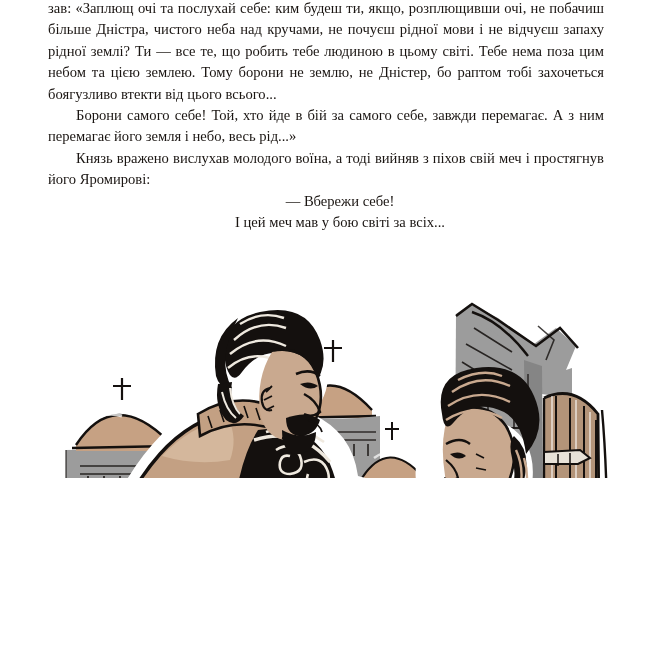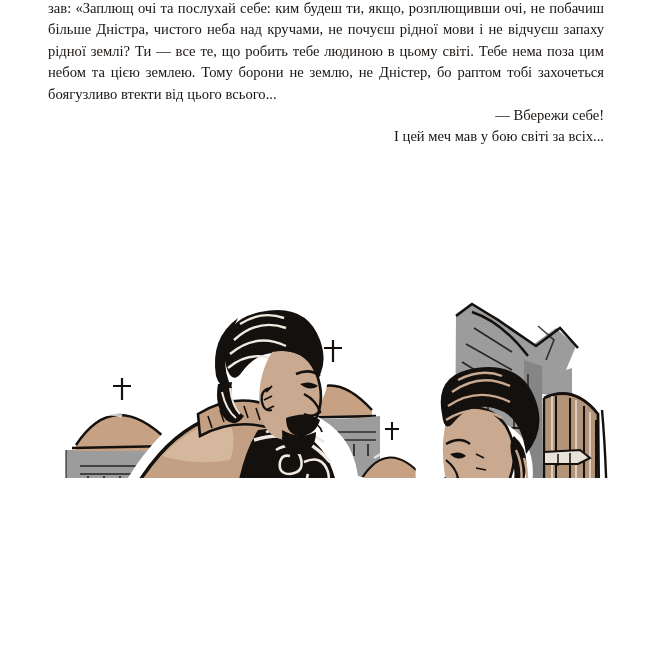--- a/index.html
+++ b/index.html
@@ -30,21 +30,21 @@
     hyphens: manual;
   }
   #text-block p {
     margin: 0;
     text-indent: 0;
   }
   #text-block p.indent {
     text-indent: 28px;
   }
   #text-block p.last-line {
-    text-align: right;
+    text-align: center;
   }
 
   
   #illustration {
     position: absolute;
     left: 58px;
     top: 300px;
     width: 556px;
     height: 344px;
   }
@@ -66,20 +66,22 @@
     user-select: none;
   }
 </style>
 </head>
 <body>
 
 <div id="page">
 
   <div id="text-block">
     <p class="">зав: «Заплющ очі та послухай себе: ким будеш ти, якщо, розплющивши очі, не побачиш більше Дністра, чистого неба над кручами, не почуєш рідної мови і не відчуєш запаху рідної землі? Ти — все те, що робить тебе людиною в цьому світі. Тебе нема поза цим небом та цією землею. Тому борони не землю, не Дністер, бо раптом тобі захочеться боягузливо втекти від цього всього...</p>
+    <p class="indent">Борони самого себе! Той, хто йде в бій за самого себе, завжди перемагає. А з ним перемагає його земля і небо, весь рід...»</p>
+    <p class="indent">Князь вражено вислухав молодого воїна, а тоді вийняв з піхов свій меч і простягнув його Яромирові:</p>
     <p class="indent last-line">— Вбережи себе!</p>
     <p class="indent last-line">І цей меч мав у бою світі за всіх...</p>
   </div>
 
   <div id="illustration">
     <svg viewBox="0 0 556 344" xmlns="http://www.w3.org/2000/svg">
       <defs>
         <clipPath id="clipAll">
             <rect x="0" y="0" width="556" height="344"></rect>
           </clipPath>

